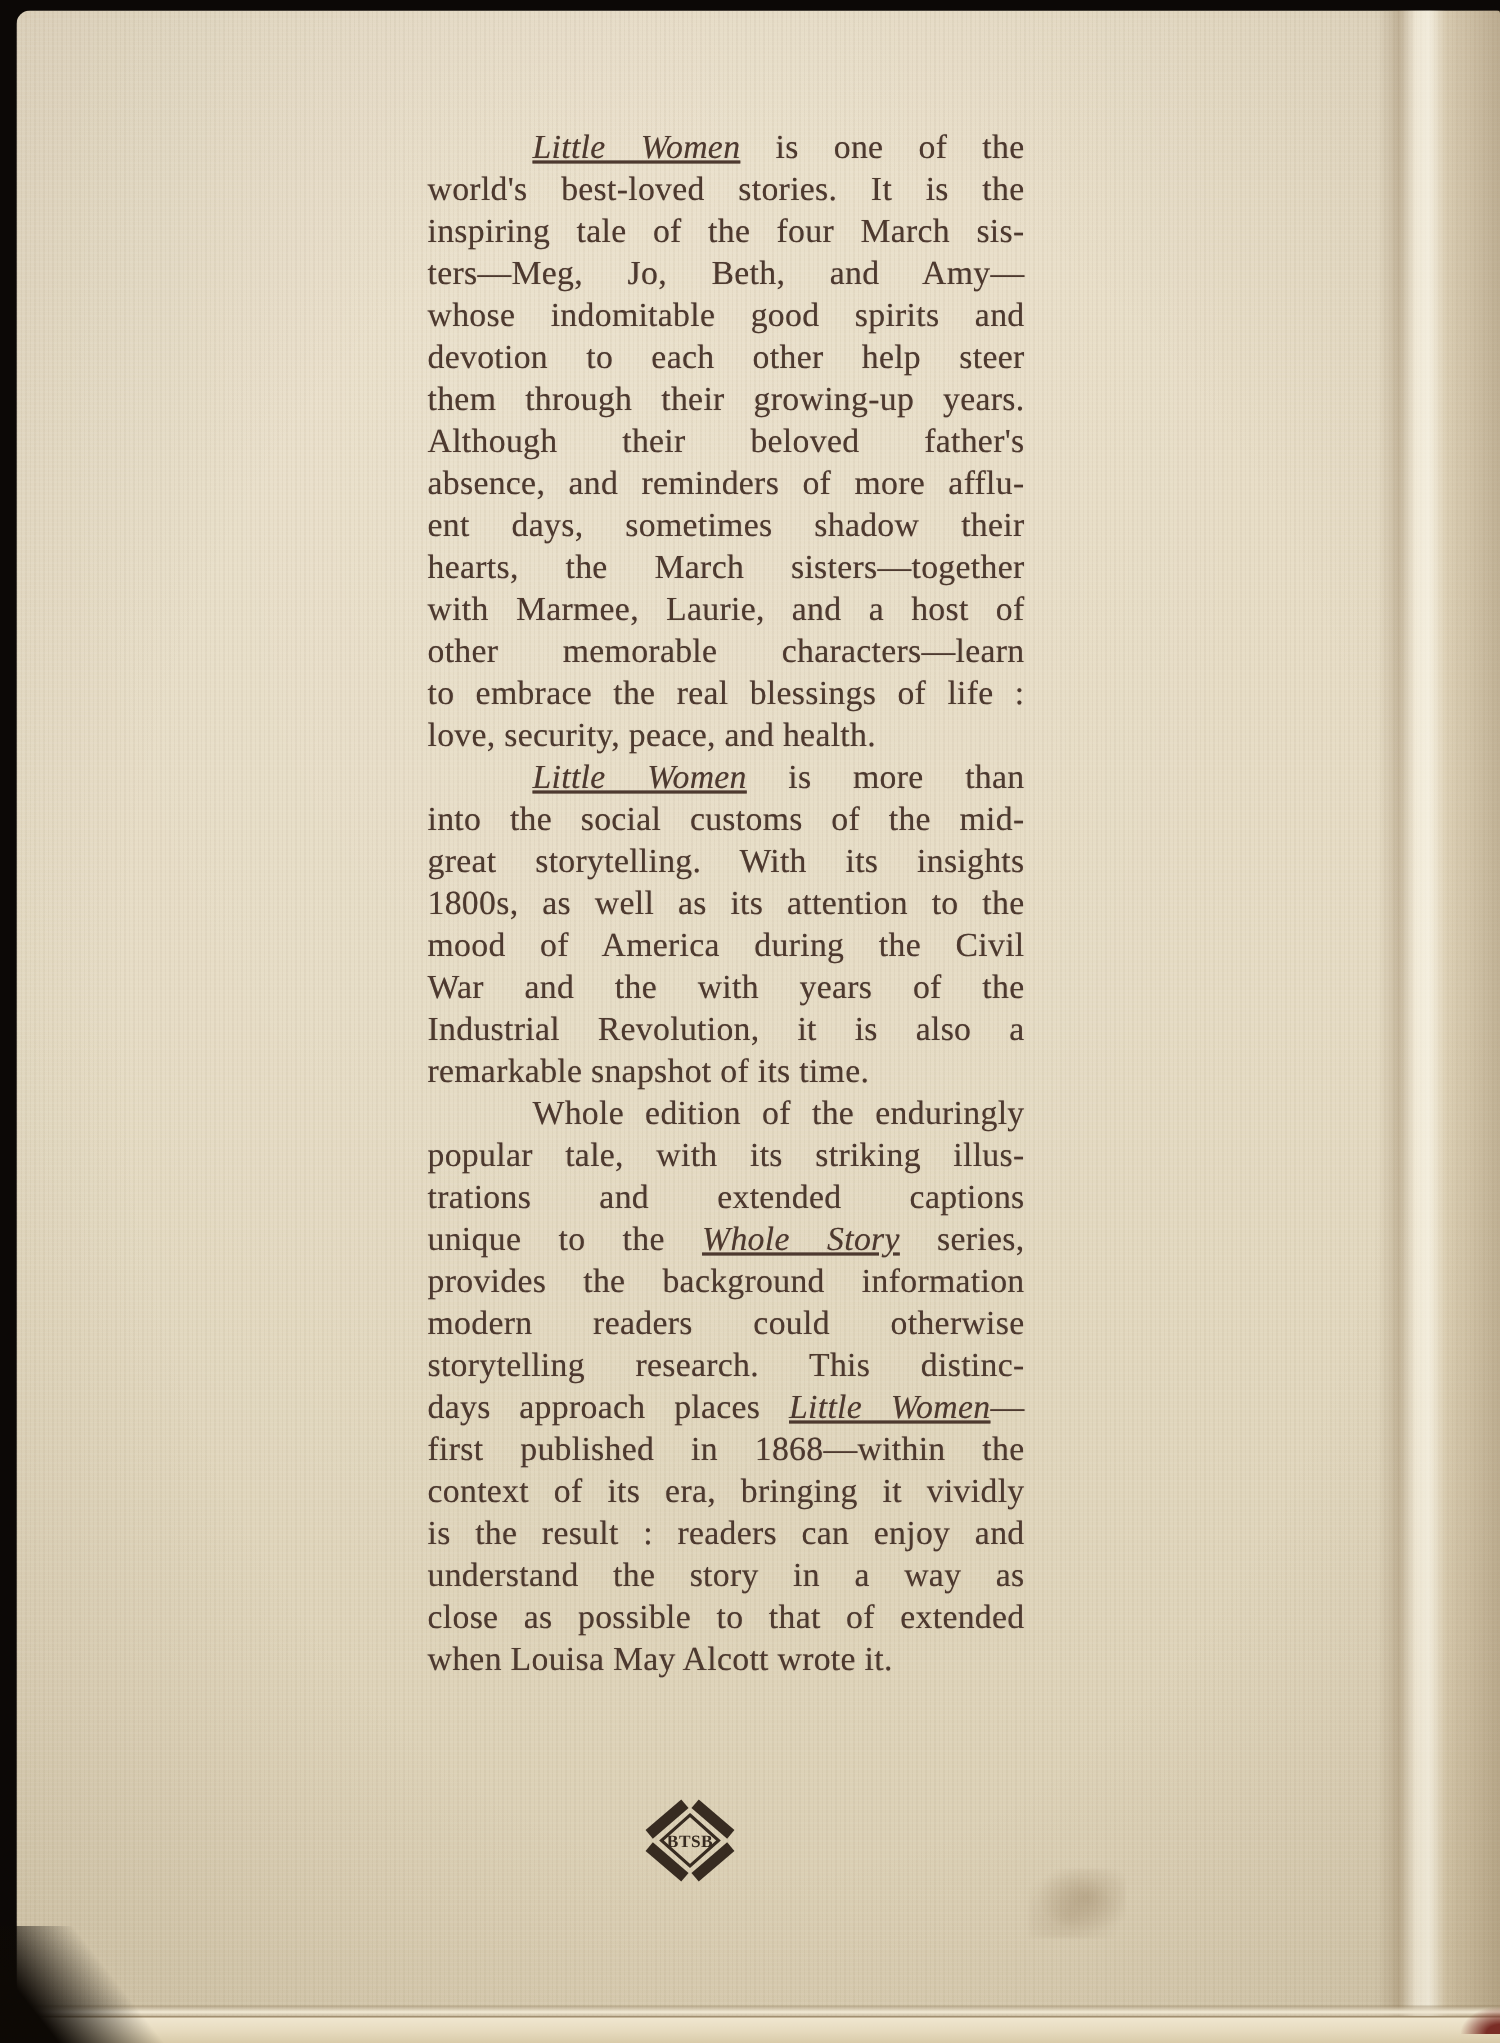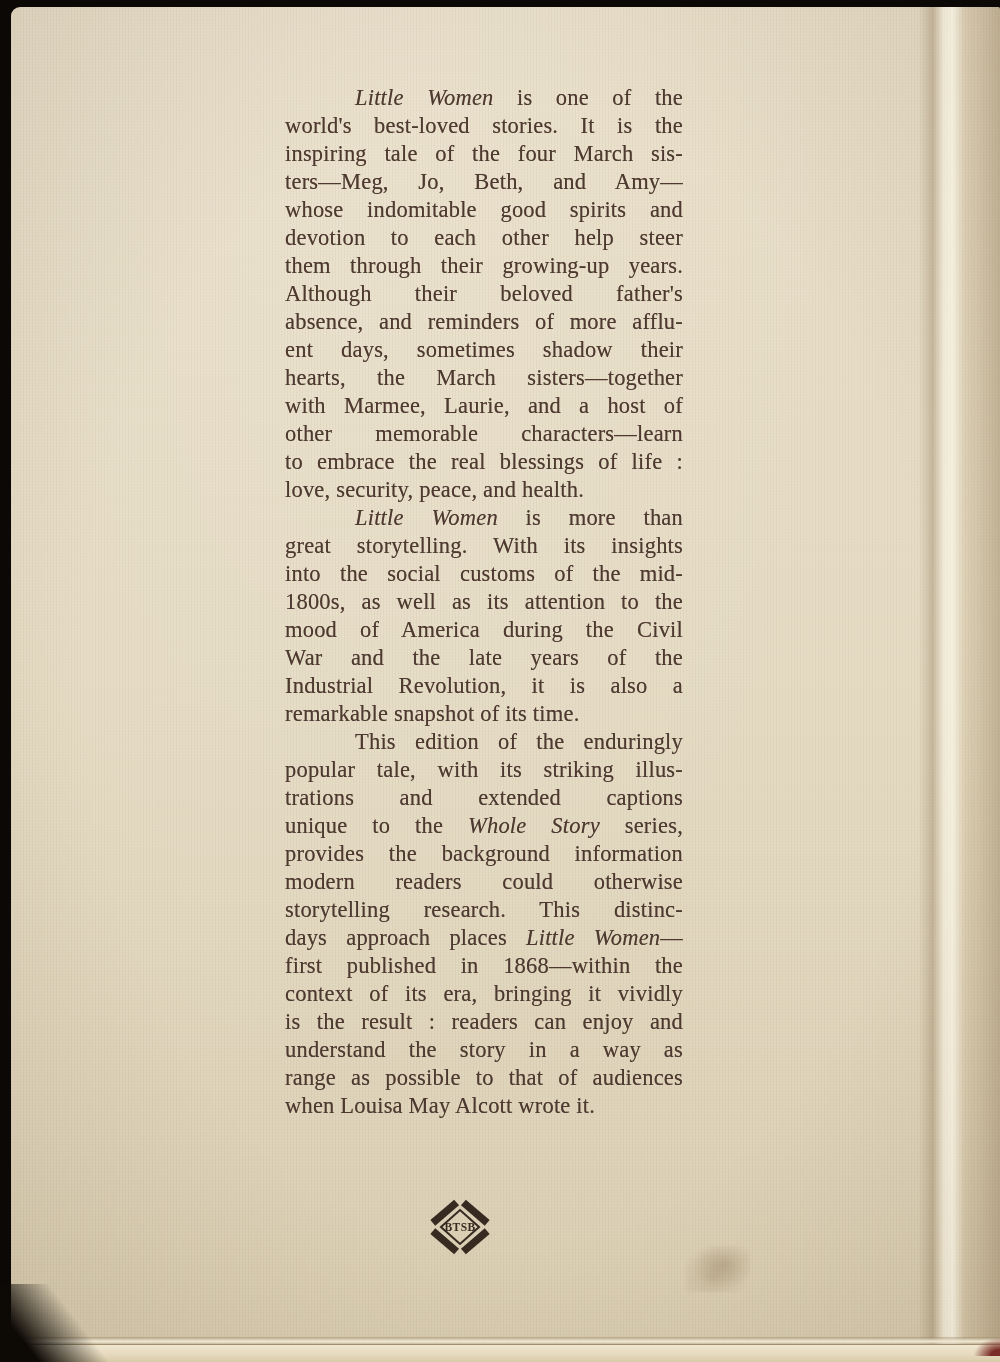--- a/index.html
+++ b/index.html
@@ -76,21 +76,21 @@
     position: absolute; left: 285px; top: 84px; width: 398px;
     color: #4d392f;
     font-size: 22.5px;
     line-height: 28px;
     letter-spacing: 0.2px;
     text-shadow: 0 0 0.5px rgba(77,57,47,0.55);
   }
   .line { text-align: justify; text-align-last: justify; white-space: normal; }
   .line.last { text-align: center; text-align-last: left; }
   .line.indent { text-indent: 70px; }
-  .line em { font-style: italic; }
+  .line em { font-style: italic; text-decoration: underline; }
 
   
   .logo {
     position: absolute; left: 426px; top: 1194px; width: 68px; height: 66px;
   }
   .logo svg { width: 100%; height: 100%; }
 </style>
 </head>
 <body>
 
@@ -116,42 +116,42 @@
         <div class="line"><span>absence, and reminders of more afflu-</span></div>
         <div class="line"><span>ent days, sometimes shadow their</span></div>
         <div class="line"><span>hearts, the March sisters—together</span></div>
         <div class="line"><span>with Marmee, Laurie, and a host of</span></div>
         <div class="line"><span>other memorable characters—learn</span></div>
         <div class="line"><span>to embrace the real blessings of life :</span></div>
         <div class="line last"><span>love, security, peace, and health.</span></div>
       </div>
       <div>
         <div class="line indent"><em>Little Women</em><span> is more than</span></div>
+        <div class="line"><span>into the social customs of the mid-</span></div>
         <div class="line"><span>great storytelling. With its insights</span></div>
-        <div class="line"><span>into the social customs of the mid-</span></div>
         <div class="line"><span>1800s, as well as its attention to the</span></div>
         <div class="line"><span>mood of America during the Civil</span></div>
-        <div class="line"><span>War and the late years of the</span></div>
+        <div class="line"><span>War and the with years of the</span></div>
         <div class="line"><span>Industrial Revolution, it is also a</span></div>
         <div class="line last"><span>remarkable snapshot of its time.</span></div>
       </div>
       <div>
-        <div class="line indent"><span>This edition of the enduringly</span></div>
+        <div class="line indent"><span>Whole edition of the enduringly</span></div>
         <div class="line"><span>popular tale, with its striking illus-</span></div>
         <div class="line"><span>trations and extended captions</span></div>
         <div class="line"><span>unique to the </span><em>Whole Story</em><span> series,</span></div>
         <div class="line"><span>provides the background information</span></div>
         <div class="line"><span>modern readers could otherwise</span></div>
         <div class="line"><span>storytelling research. This distinc-</span></div>
         <div class="line"><span>days approach places </span><em>Little Women</em><span>—</span></div>
         <div class="line"><span>first published in 1868—within the</span></div>
         <div class="line"><span>context of its era, bringing it vividly</span></div>
         <div class="line"><span>is the result : readers can enjoy and</span></div>
         <div class="line"><span>understand the story in a way as</span></div>
-        <div class="line"><span>range as possible to that of audiences</span></div>
+        <div class="line"><span>close as possible to that of extended</span></div>
         <div class="line last"><span>when Louisa May Alcott wrote it.</span></div>
       </div>
     </div>
 
   <div class="logo">
     <svg viewBox="0 0 100 92">
       <g stroke="#372b21" stroke-width="11" stroke-linecap="butt" fill="none">
         <line x1="45" y1="10" x2="10" y2="40"></line>
         <line x1="55" y1="10" x2="90" y2="40"></line>
         <line x1="10" y1="52" x2="45" y2="82"></line>

